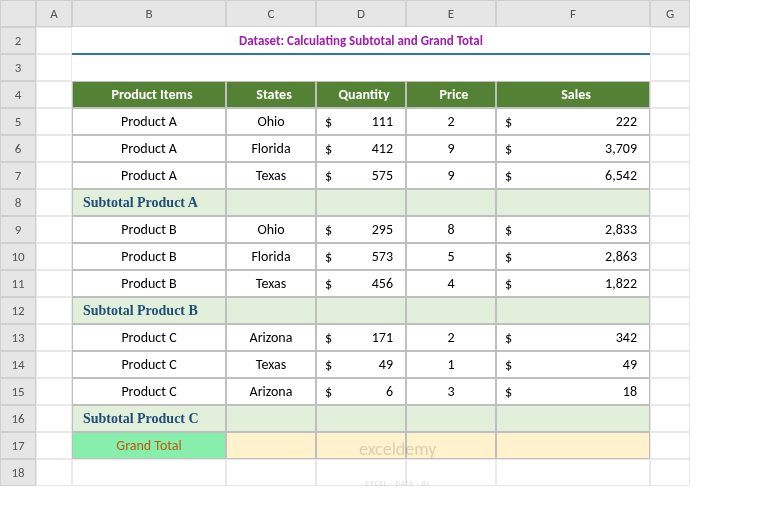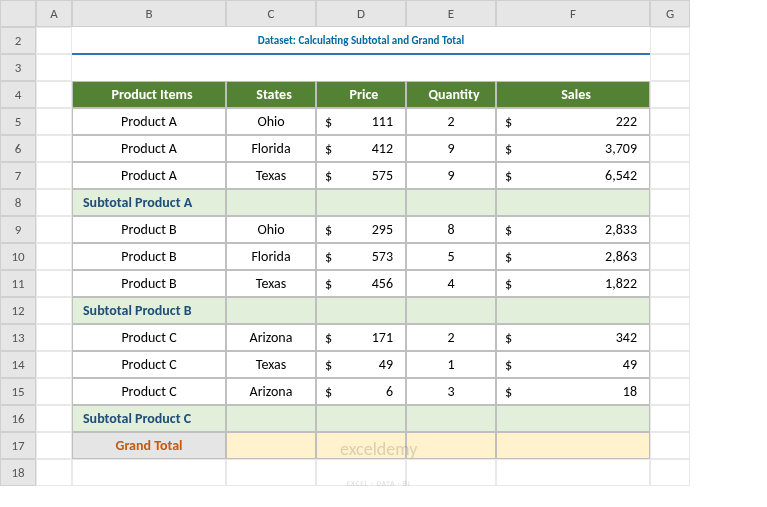--- a/index.html
+++ b/index.html
@@ -32,22 +32,22 @@
     padding: 0 6px;
     background: #fff;
   }
   .title {
     grid-column: 3 / 8;
     border: none;
     display: flex;
     align-items: center;
     justify-content: center;
     font-weight: bold;
-    color: #0369a1;
-    font-size: 11px;
+    color: #a21caf;
+    font-size: 13px;
   }
   .underline {
     grid-column: 3 / 8;
     height: 4px;
     border: none;
     border-top: 2px solid #2e75b6;
     padding: 0;
     margin-top: -1px;
   }
   .hdrcell {
@@ -62,36 +62,37 @@
   .money {
     justify-content: space-between;
   }
   .money .sym { padding-left: 2px; }
   .money .val { padding-right: 6px; text-align: left; }
   .subtotal {
     background: #e2efda;
     font-weight: bold;
     color: #1f4e79;
     padding-left: 10px;
+    font-family: Liberation Serif, serif;
   }
   .subtotal-blank {
     background: #e2efda;
   }
   .grand {
-    background: #e5e5e5;
-    font-weight: bold;
+    background: #86efac;
+    font-weight: normal;
     color: #c55a11;
     justify-content: center;
   }
   .grand-blank {
     background: #fff2cc;
   }
   .watermark {
     position: absolute;
-    left: 340px;
+    left: 359px;
     top: 440px;
     opacity: 0.18;
     font-size: 18px;
     pointer-events: none;
     color: #333;
     text-align: center;
     line-height: 1;
   }
   .watermark .sub {
     font-size: 7px;
@@ -123,22 +124,22 @@
 
   <div class="rowhdr">3</div>
   <div class="cell"></div>
   <div class="underline"></div>
   <div class="cell"></div>
 
   <div class="rowhdr">4</div>
   <div class="cell"></div>
   <div class="cell hdrcell tblcell">Product Items</div>
   <div class="cell hdrcell tblcell">States</div>
+  <div class="cell hdrcell tblcell">Quantity</div>
   <div class="cell hdrcell tblcell">Price</div>
-  <div class="cell hdrcell tblcell">Quantity</div>
   <div class="cell hdrcell tblcell">Sales</div>
   <div class="cell"></div>
 
   <div class="rowhdr">5</div>
   <div class="cell"></div>
   <div class="cell data tblcell">Product A</div>
   <div class="cell data tblcell">Ohio</div>
   <div class="cell money tblcell">
         <span class="sym">$</span>
         <span class="val">111</span>

